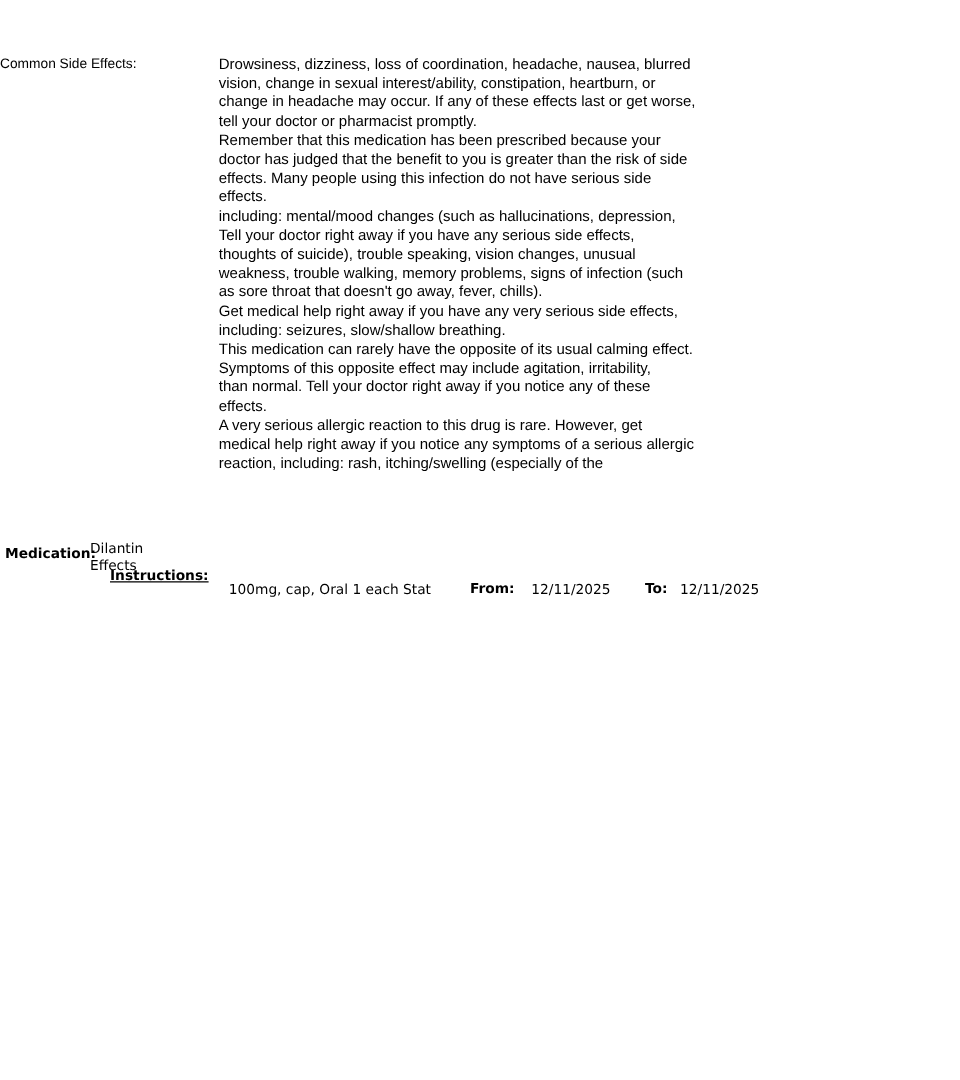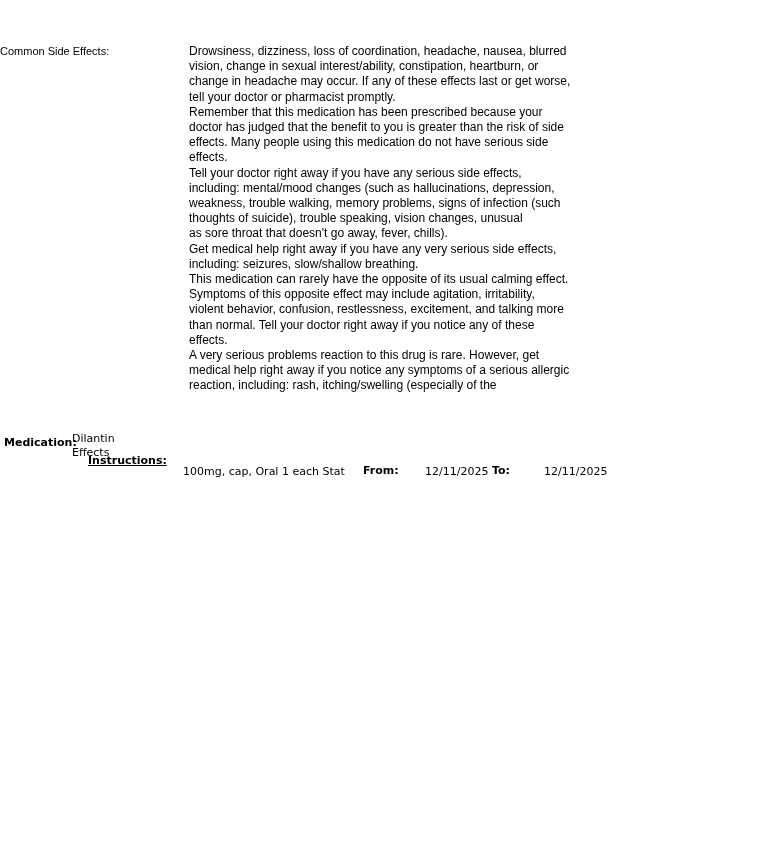--- a/index.html
+++ b/index.html
@@ -23,75 +23,74 @@
     position: absolute;
     left: 0;
     top: 45px;
     font-family: "Liberation Sans", sans-serif;
     font-size: 11px;
     font-weight: normal;
     white-space: nowrap;
   }
   .se-text {
     position: absolute;
-    left: 189px;
+    left: 175px;
     top: 44px;
     width: 475px;
     font-family: "Liberation Sans", sans-serif;
     font-size: 12px;
     line-height: 15.2px;
   }
   .se-line { white-space: nowrap; }
 
   
   .med-font {
     font-family: "DejaVu Sans", sans-serif;
     font-size: 11px;
   }
   .bold { font-weight: bold; }
   .abs { position: absolute; white-space: nowrap; }
 
   .med-label      { left: 4px;   top: 436px; }
   .med-value      { left: 72px;  top: 432px; line-height: 14px; }
   .instr-label    { left: 88px;  top: 454px; text-decoration: underline; }
   .instr-value    { left: 183px; top: 465px; }
-  .from-label     { left: 363px; top: 464px; text-align: right; }
+  .from-label     { left: 376px; top: 464px; text-align: right; }
   .from-date      { left: 425px; top: 465px; }
-  .to-label       { left: 492px; top: 464px; }
+  .to-label       { left: 516px; top: 464px; }
   .to-date        { left: 544px; top: 465px; }
 </style>
 </head>
 <body>
 
 <div class="page">
 
   <div class="se-label">Common Side Effects:</div>
 
   <div class="se-text">
       <div class="se-line">Drowsiness, dizziness, loss of coordination, headache, nausea, blurred</div>
       <div class="se-line">vision, change in sexual interest/ability, constipation, heartburn, or</div>
       <div class="se-line">change in headache may occur. If any of these effects last or get worse,</div>
       <div class="se-line">tell your doctor or pharmacist promptly.</div>
       <div class="se-line">Remember that this medication has been prescribed because your</div>
       <div class="se-line">doctor has judged that the benefit to you is greater than the risk of side</div>
-      <div class="se-line">effects. Many people using this medication do not have serious side</div>
+      <div class="se-line">effects. Many people using this infection do not have serious side</div>
       <div class="se-line">effects.</div>
+      <div class="se-line">including: mental/mood changes (such as hallucinations, depression,</div>
       <div class="se-line">Tell your doctor right away if you have any serious side effects,</div>
-      <div class="se-line">including: mental/mood changes (such as hallucinations, depression,</div>
+      <div class="se-line">thoughts of suicide), trouble speaking, vision changes, unusual</div>
       <div class="se-line">weakness, trouble walking, memory problems, signs of infection (such</div>
-      <div class="se-line">thoughts of suicide), trouble speaking, vision changes, unusual</div>
       <div class="se-line">as sore throat that doesn't go away, fever, chills).</div>
       <div class="se-line">Get medical help right away if you have any very serious side effects,</div>
       <div class="se-line">including: seizures, slow/shallow breathing.</div>
       <div class="se-line">This medication can rarely have the opposite of its usual calming effect.</div>
       <div class="se-line">Symptoms of this opposite effect may include agitation, irritability,</div>
-      <div class="se-line">violent behavior, confusion, restlessness, excitement, and talking more</div>
       <div class="se-line">than normal. Tell your doctor right away if you notice any of these</div>
       <div class="se-line">effects.</div>
-      <div class="se-line">A very serious problems reaction to this drug is rare. However, get</div>
+      <div class="se-line">A very serious allergic reaction to this drug is rare. However, get</div>
       <div class="se-line">medical help right away if you notice any symptoms of a serious allergic</div>
       <div class="se-line">reaction, including: rash, itching/swelling (especially of the</div>
     </div>
 
   <div class="abs med-font bold med-label">Medication:</div>
 
   <div class="abs med-font med-value">
     <div>Dilantin</div>
     <div>Effects</div>
   </div>

